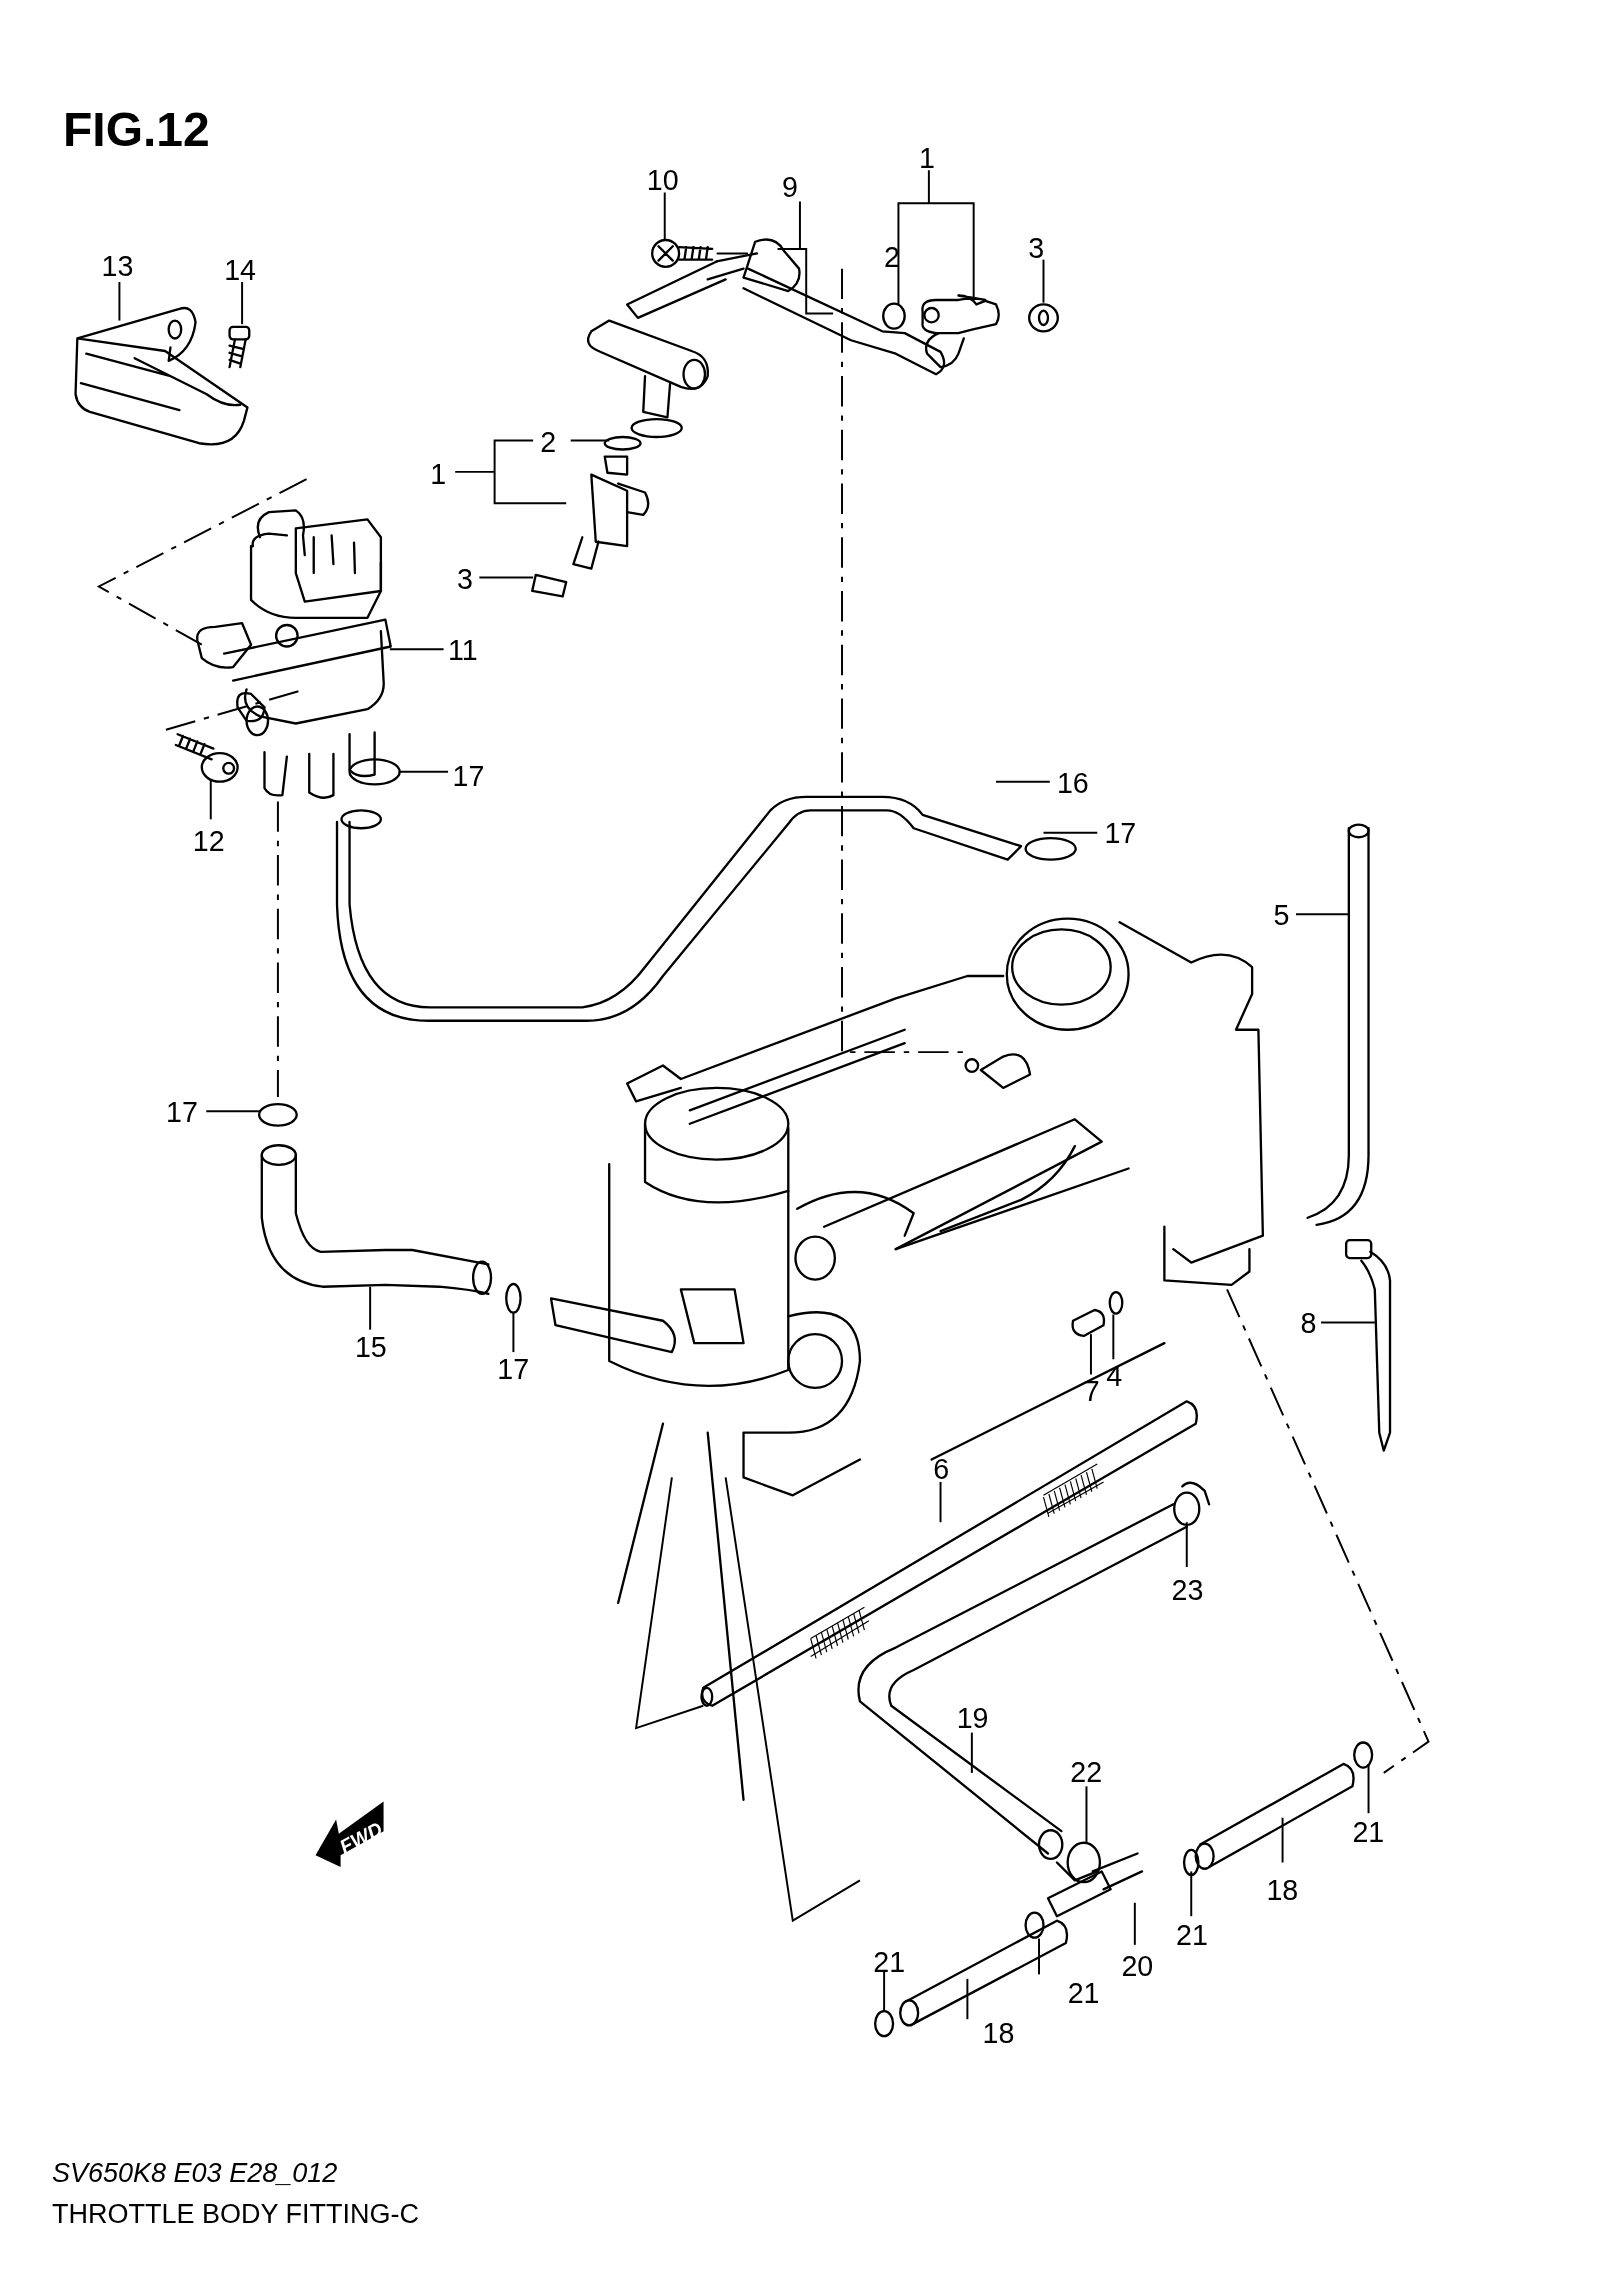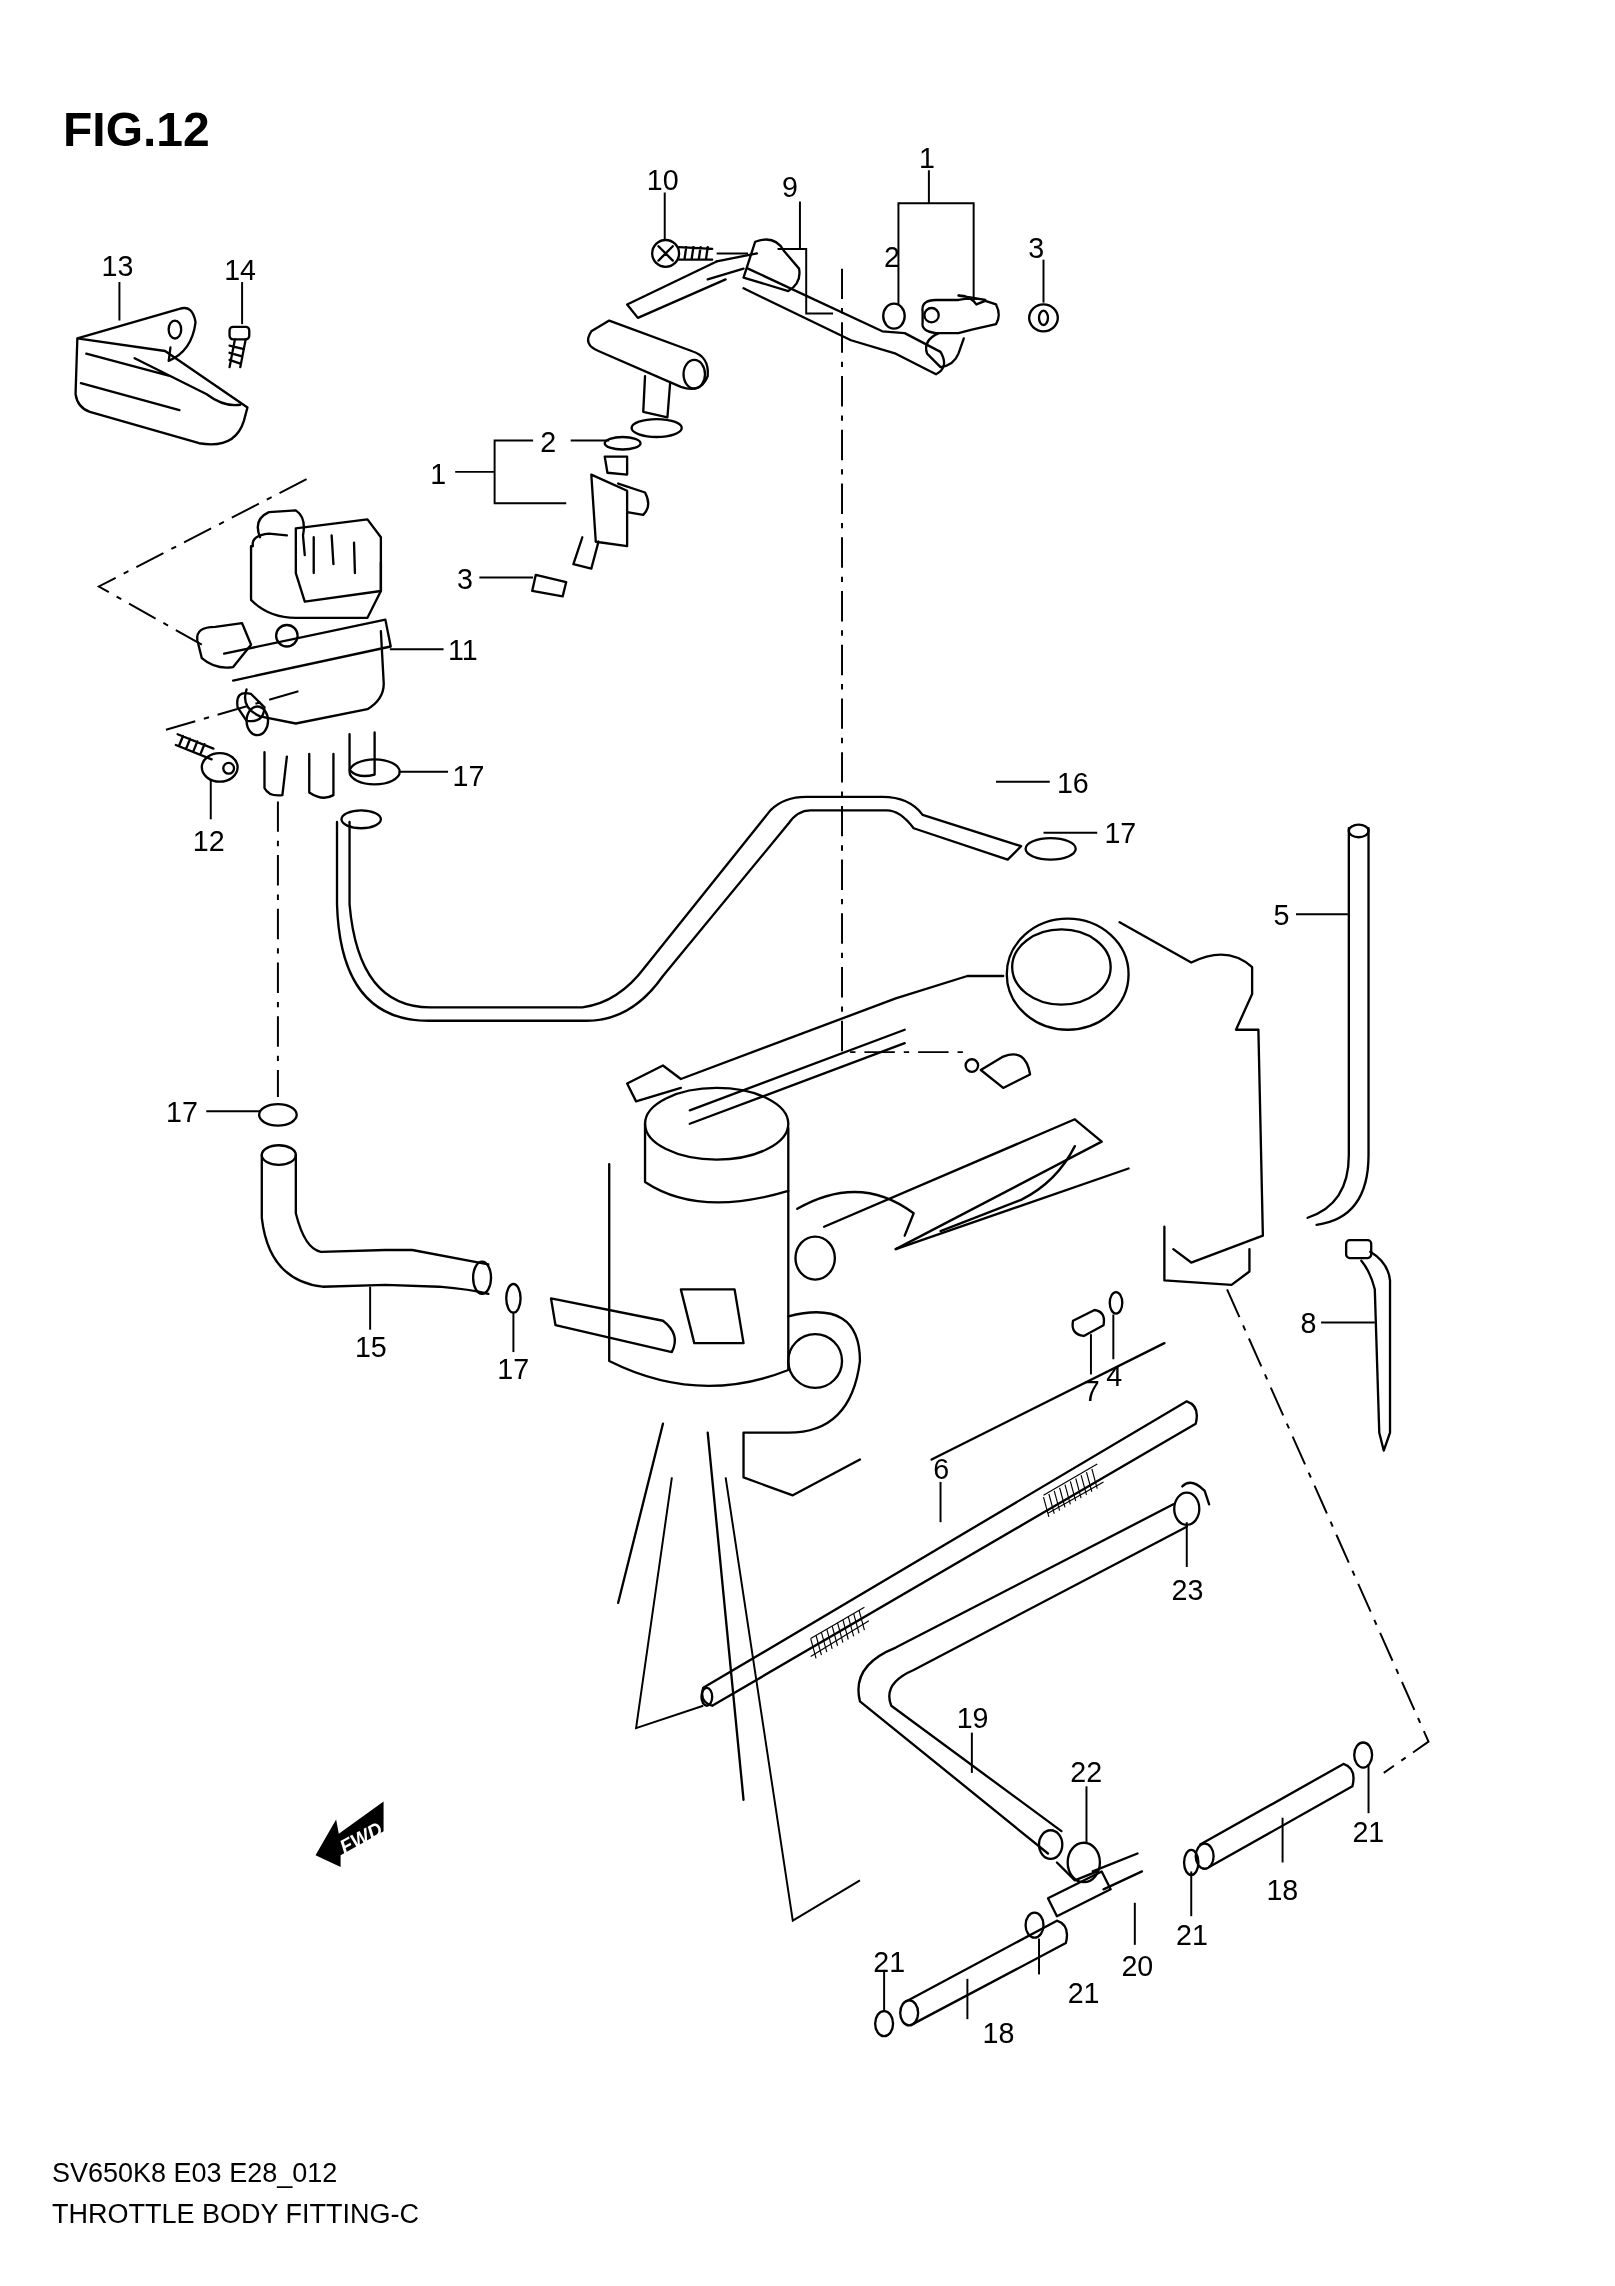--- a/index.html
+++ b/index.html
@@ -2,21 +2,21 @@
 <html style="font-size:14.3px"><head>
 <meta charset="utf-8">
 <style>
   html, body { margin: 0; padding: 0; background: #ffffff; }
   body { width: 1616px; height: 2286px; position: relative; overflow: hidden;
          font-family: "Liberation Sans", sans-serif; color: #000; }
   #diagram { position: absolute; left: 0; top: 0; width: 1616px; height: 2286px; }
   .fig-title { position: absolute; left: 63px; top: 102px; font-size: 48px; font-weight: bold;
                font-family: "Liberation Sans", sans-serif; letter-spacing: 0px; }
   .footer { position: absolute; left: 52px; font-size: 27px; font-family: "Liberation Sans", sans-serif; }
-  .footer.code { top: 2158px; }
+  .footer.code { top: 2158px; font-style: italic; }
   .footer.title { top: 2199px; }
   .part { fill: none; stroke: #000; stroke-width: 2.6; stroke-linejoin: round; stroke-linecap: round; }
   .lead { fill: none; stroke: #000; stroke-width: 2.2; }
   .dash { fill: none; stroke: #000; stroke-width: 2.2; stroke-dasharray: 34 10 6 10; }
   .callout { font-family: "Liberation Sans", sans-serif; font-size: 32px; fill: #000; }
   .knurl { fill: none; stroke: #000; stroke-width: 1.3; }
 </style>
 </head>
 <body>
 

